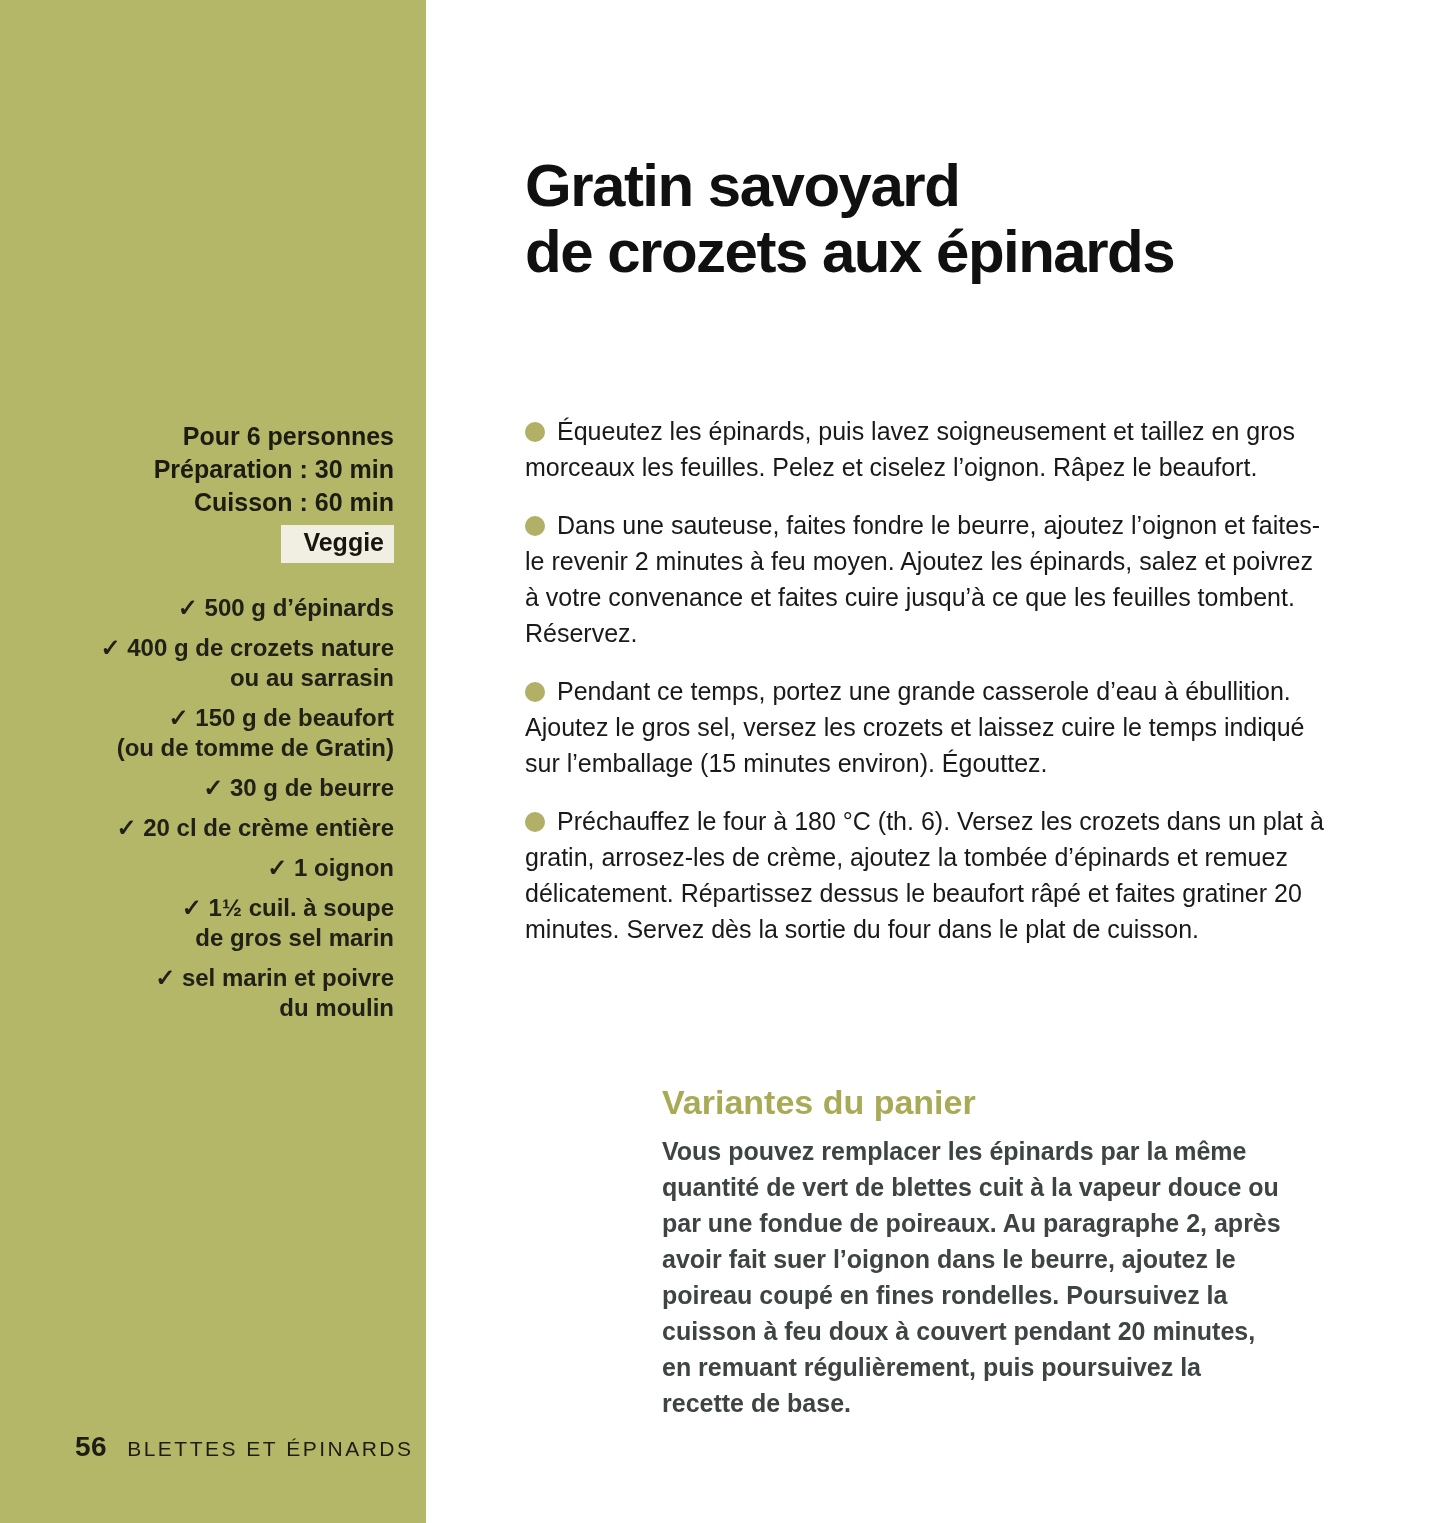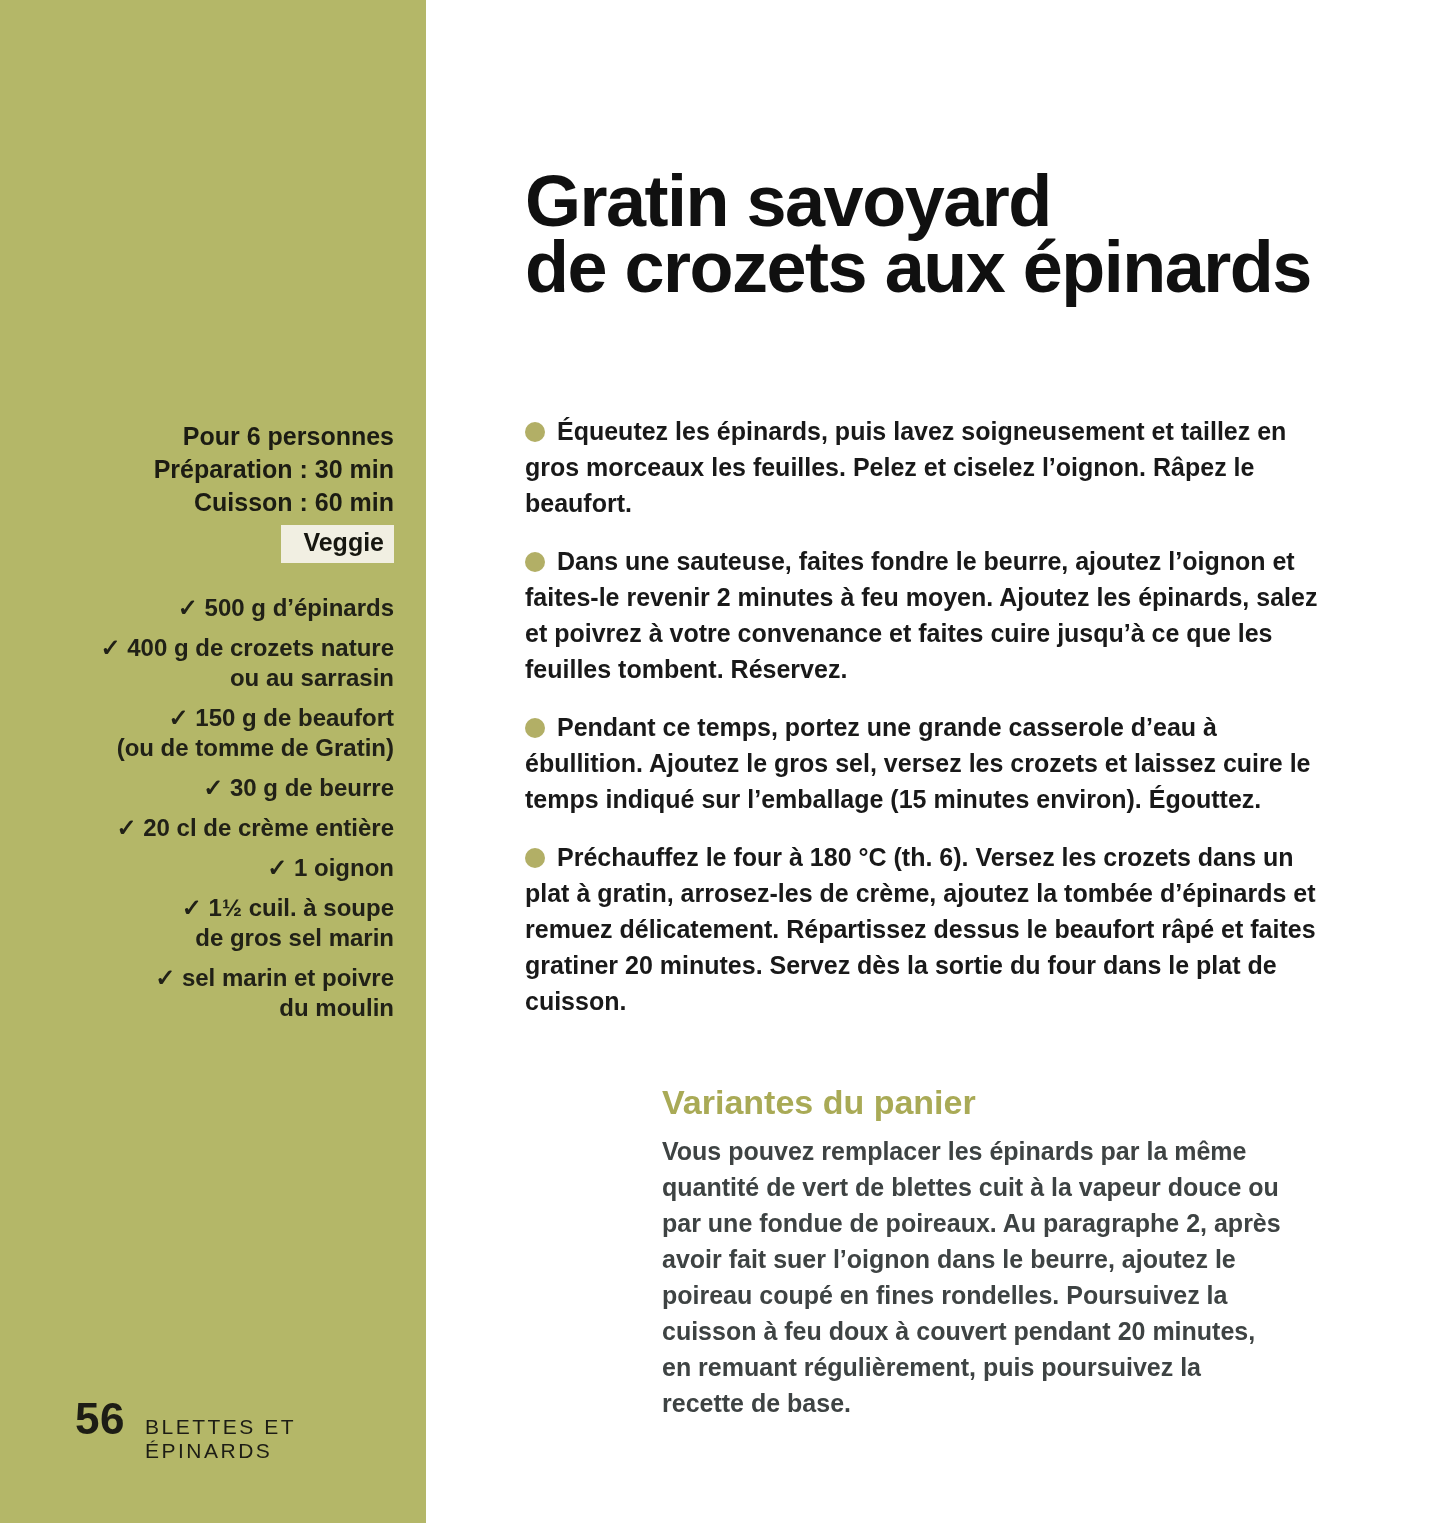--- a/index.html
+++ b/index.html
@@ -40,33 +40,33 @@
   }
   .ingredient { margin-bottom: 10px; }
   .ing-line { display: block; }
   .check { display: inline; }
 
   .sidebar-footer {
     position: absolute; left: 75px; bottom: 60px;
     display: flex; align-items: baseline;
     color: #1d1d15;
   }
-  .page-num { font-size: 44px; font-weight: 700; letter-spacing: 0.5px; }
+  .page-num { font-size: 28px; font-weight: 700; letter-spacing: 0.5px; }
   .section-title { font-size: 21px; margin-left: 20px; letter-spacing: 2.5px; font-weight: 500; }
 
   
   .main { position: absolute; left: 525px; top: 0; width: 805px; height: 100%; }
   .recipe-title {
-    position: absolute; top: 168px; left: 0; margin: 0;
-    font-size: 72px; line-height: 66px; font-weight: 700;
+    position: absolute; top: 153px; left: 0; margin: 0;
+    font-size: 60px; line-height: 66px; font-weight: 700;
     letter-spacing: -1.5px; color: #101010;
   }
   .recipe-title span { display: block; }
 
-  .steps { position: absolute; top: 413px; left: 0; width: 800px; font-weight: bold; }
+  .steps { position: absolute; top: 413px; left: 0; width: 800px; }
   .step {
     margin: 0 0 22px 0;
     font-size: 25px; line-height: 36px;
     color: #191919;
   }
   .bullet {
     display: inline-block;
     width: 20px; height: 20px; border-radius: 50%;
     background: #b2af66;
     margin-right: 12px;

